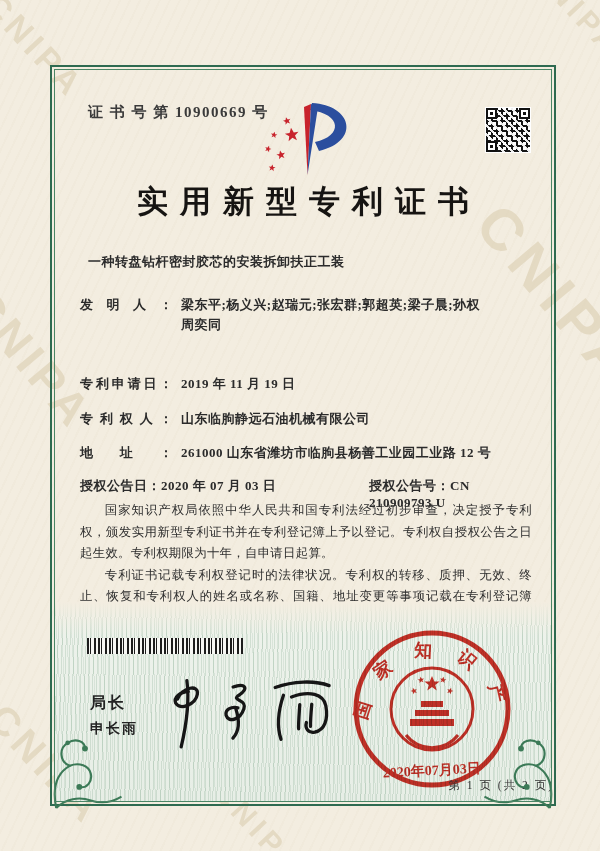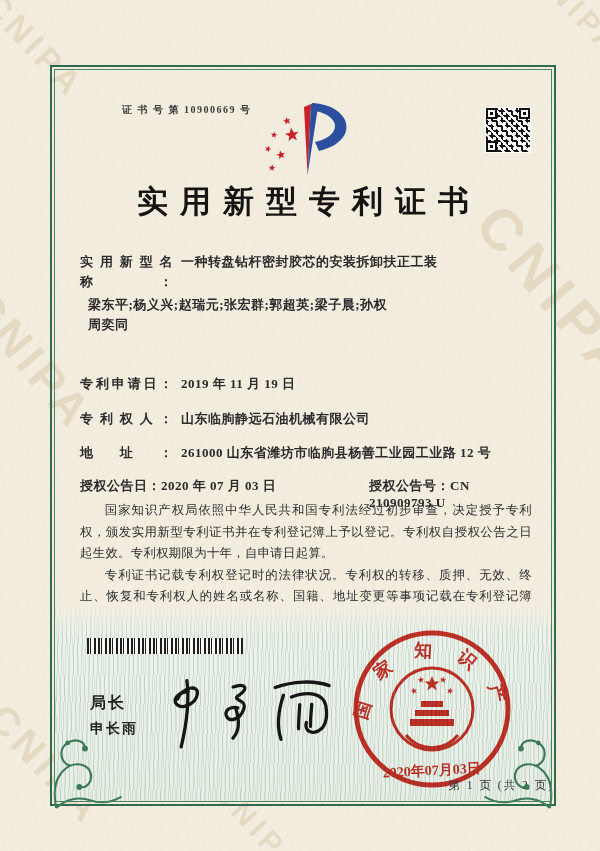--- a/index.html
+++ b/index.html
@@ -14,22 +14,22 @@
   .wm1{left:-30px;top:26px;font-size:34px;}
   .wm2{right:-34px;top:-8px;font-size:30px;}
   .wm3{right:-66px;top:262px;font-size:58px;letter-spacing:8px;transform:rotate(50deg);}
   .wm4{left:-52px;top:332px;font-size:46px;transform:rotate(50deg);}
   .wm5{left:-28px;top:742px;font-size:40px;}
   .wm6{left:200px;top:812px;font-size:30px;}
   
   .frame{position:absolute;left:50px;top:65px;width:502px;height:737px;
          border:2px solid #2e6a50;z-index:1;}
   .frame::before{content:"";position:absolute;inset:2px;border:1px solid #4a8565;pointer-events:none;z-index:5;}
-  .certno{position:absolute;left:36px;top:36px;font-size:10px;font-weight:600;
-          letter-spacing:1.5px;color:#3a3a3a;margin-left:34px;}
+  .certno{position:absolute;left:36px;top:36px;font-size:15px;font-weight:600;
+          letter-spacing:1.5px;color:#3a3a3a;}
   
   .qr{position:absolute;left:433px;top:40px;width:46px;height:46px;background:#fff;}
   .qr-noise{position:absolute;inset:1px;background:
     repeating-linear-gradient(45deg, rgba(255,255,255,.92) 0 2px, transparent 2px 6px),
     repeating-linear-gradient(90deg,#161616 0 2px, transparent 2px 5px),
     repeating-linear-gradient(0deg,#161616 0 2px, transparent 2px 5px);}
   .qr-eye{position:absolute;width:11px;height:11px;border:2px solid #111;background:#fff;box-sizing:border-box;}
   .qr-eye::after{content:"";position:absolute;inset:2px;background:#111;}
   .qr-tl{left:1px;top:1px}.qr-tr{right:1px;top:1px}.qr-bl{left:1px;bottom:1px}
   .logo{position:absolute;left:202px;top:28px;width:115px;height:88px;}
@@ -107,24 +107,24 @@
         <use href="#star" transform="translate(38,40) scale(0.72) rotate(-8)"></use>
         <use href="#star" transform="translate(14,54) scale(0.34) rotate(18)"></use>
         <use href="#star" transform="translate(27,60) scale(0.46) rotate(-12)"></use>
         <use href="#star" transform="translate(18,73) scale(0.36) rotate(8)"></use>
       </g>
     </svg>
 
     <div class="title">实用新型专利证书</div>
 
     <div class="row r1">
-      <span class="lbl">实用新型名称：</span>
       <span class="val">一种转盘钻杆密封胶芯的安装拆卸扶正工装</span>
     </div>
     <div class="row r2">
+      <span class="lbl">发明人：</span>
       <span class="val">梁东平;杨义兴;赵瑞元;张宏群;郭超英;梁子晨;孙权
 周奕同</span>
     </div>
     <div class="row r4">
       <span class="lbl">专利申请日：</span>
       <span class="val">2019 年 11 月 19 日</span>
     </div>
     <div class="row r5">
       <span class="lbl">专利权人：</span>
       <span class="val">山东临朐静远石油机械有限公司</span>

